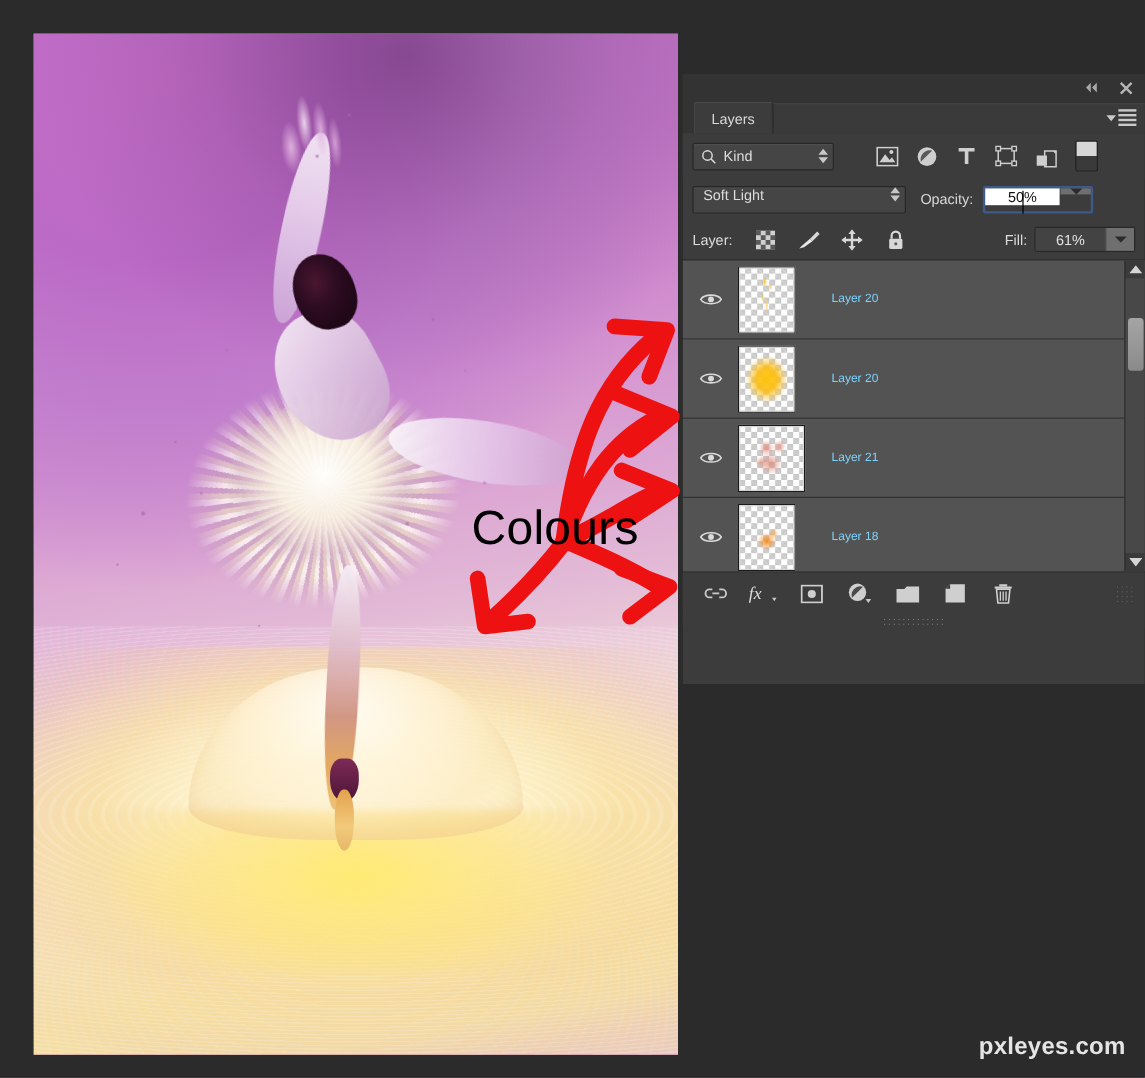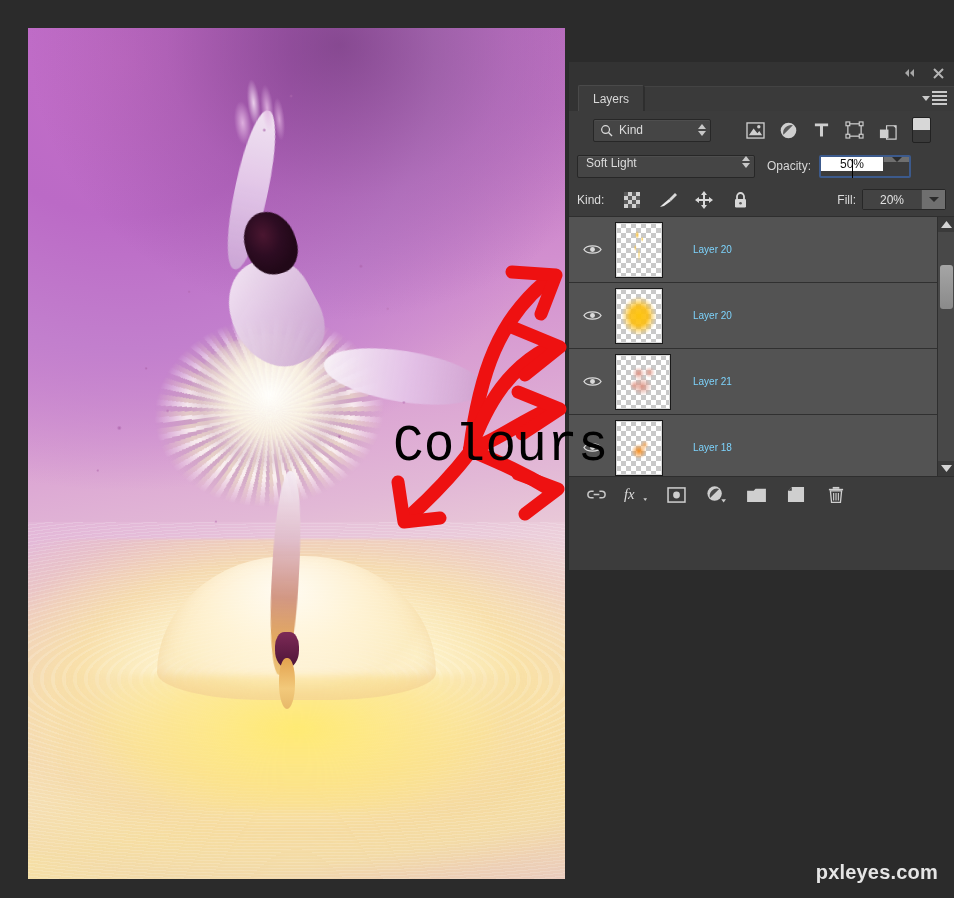--- a/index.html
+++ b/index.html
@@ -144,22 +144,22 @@
       radial-gradient(3px 3px at 44% 12%, rgba(160,85,160,.7), rgba(0,0,0,0) 70%),
       radial-gradient(2.6px 2.6px at 49% 8%, rgba(180,110,175,.65), rgba(0,0,0,0) 70%),
       radial-gradient(2.4px 2.4px at 13% 52%, rgba(170,95,165,.6), rgba(0,0,0,0) 70%),
       radial-gradient(2.8px 2.8px at 70% 44%, rgba(170,95,165,.6), rgba(0,0,0,0) 70%);
   }
 
   
   #annotation { position:absolute; left:0; top:0; width:954px; height:898px; pointer-events:none; }
   #colours-label {
     position:absolute; left:393px; top:418px;
-    font-family: Liberation Mono, monospace;
-    font-size: 51px; color:#000; letter-spacing:.2px; white-space:nowrap;
+    font-family: Liberation Sans, sans-serif;
+    font-size: 40px; color:#000; letter-spacing:.2px; white-space:nowrap;
   }
 
   
   #ps-panel {
     position:absolute; left:568px; top:62px; width:386px; height:508px;
     background:#3c3c3c; color:#d4d4d4;
     font-size:12px;
     border-left:1px solid #2a2a2a;
   }
   .panel-titlebar {
@@ -174,21 +174,21 @@
     border-top-left-radius:2px; border-top-right-radius:2px;
     border-top:1px solid #4a4a4a; border-left:1px solid #4a4a4a; border-right:1px solid #2e2e2e;
     margin-left:9px;
   }
   .tab-strip-rest { flex:1; height:25px; background:#3a3a3a; border-top:1px solid #434343; border-left:1px solid #2e2e2e; }
   .panel-menu { position:absolute; right:7px; top:7px; display:flex; align-items:center; gap:2px; color:#c9c9c9; }
   .pm-lines { display:flex; flex-direction:column; gap:2px; }
   .pm-lines i { display:block; width:15px; height:2px; background:#c9c9c9; }
   .pm-tri { width:0;height:0;border-left:4px solid transparent;border-right:4px solid transparent;border-top:5px solid #c9c9c9; }
 
-  .filter-row { height:38px; display:flex; align-items:center; padding:0 6px 0 24px; gap:16px; background:#3c3c3c; }
+  .filter-row { height:38px; display:flex; align-items:center; padding:0 6px 0 8px; gap:16px; background:#3c3c3c; }
   .kind-select {
     width:118px; height:23px; background:#454545; border:1px solid #272727;
     border-radius:2px; display:flex; align-items:center; padding:0 4px 0 6px; gap:6px;
     box-shadow: inset 0 1px 0 rgba(255,255,255,.05);
   }
   .kind-label { flex:1; color:#dcdcdc; font-size:12px; }
   .stepper { display:flex; flex-direction:column; gap:2px; margin-left:auto; }
   .stepper i { width:0;height:0;border-left:4px solid transparent;border-right:4px solid transparent; }
   .stepper .up { border-bottom:5px solid #c8c8c8; }
   .stepper .dn { border-top:5px solid #c8c8c8; }
@@ -400,21 +400,21 @@
           <span>50%</span>
           <span class="caret"></span>
         </div>
         <div class="opacity-drop">
           <span class="tri-dn"></span>
         </div>
       </div>
     </div>
 
     <div class="lock-row">
-      <span class="lock-label">Kind:</span>
+      <span class="lock-label">Layer:</span>
       <div class="lk">
         <svg width="16" height="16" viewBox="0 0 16 16">
           <rect width="16" height="16" fill="#d0d0d0"></rect>
           <path d="M0 0h4v4H0z M8 0h4v4H8z M4 4h4v4H4z M12 4h4v4h-4z M0 8h4v4H0z M8 8h4v4H8z M4 12h4v4H4z M12 12h4v4h-4z" fill="#5a5a5a"></path>
         </svg>
       </div>
       <div class="lk">
         <svg width="20" height="18" viewBox="0 0 20 18">
           <path d="M17 2 L11 8 L13 10 L19 4 Z" fill="#d8d8d8"></path>
           <path d="M11 8 L4 14 L2 16 L6 15 L13 10 Z" fill="#e8e8e8"></path>
@@ -428,21 +428,21 @@
       <div class="lk">
         <svg width="15" height="18" viewBox="0 0 15 18">
           <path d="M4 8 V5.5 A3.5 3.5 0 0 1 11 5.5 V8" stroke="#d8d8d8" stroke-width="1.8" fill="none"></path>
           <rect x="2" y="8" width="11" height="8.5" rx="1.2" fill="#d8d8d8"></rect>
           <circle cx="7.5" cy="12.2" r="1.3" fill="#5a5a5a"></circle>
         </svg>
       </div>
       <span class="fill-label">Fill:</span>
       <div class="fill-wrap">
         <div class="fill-field">
-          <span>20%</span>
+          <span>61%</span>
         </div>
         <div class="fill-drop">
           <span class="tri-dn"></span>
         </div>
       </div>
     </div>
 
     <div class="layer-list">
 
       <div class="layer-row">

